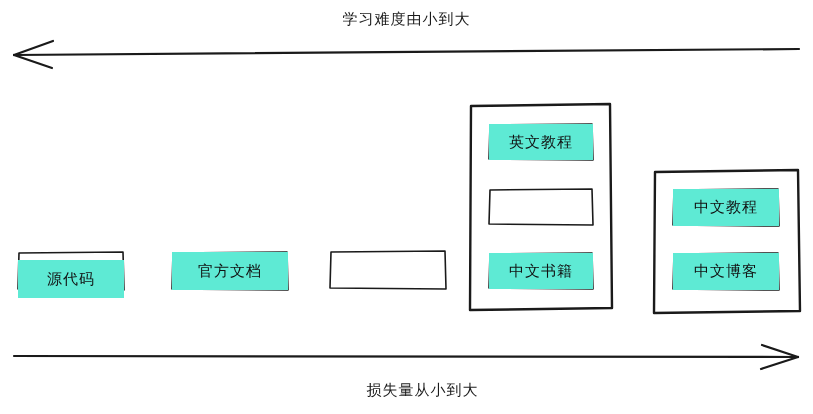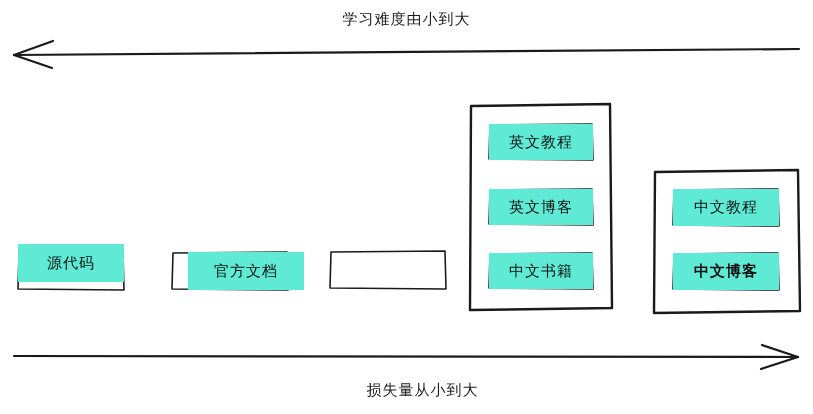--- a/index.html
+++ b/index.html
@@ -91,35 +91,32 @@
       <path d="M 173 253 L 287 252 L 288 290 L 172 289 Z" stroke="#1a1a1a" stroke-width="1.6" fill="none" stroke-linejoin="round"></path>
       <path d="M 331 252 L 445 251 L 446 289 L 330 288 Z" stroke="#1a1a1a" stroke-width="1.6" fill="none" stroke-linejoin="round"></path>
       <path d="M 490 125 L 592 124 L 593 160 L 489 159 Z" stroke="#1a1a1a" stroke-width="1.6" fill="none" stroke-linejoin="round"></path>
       <path d="M 490 190 L 592 189 L 593 225 L 489 224 Z" stroke="#1a1a1a" stroke-width="1.6" fill="none" stroke-linejoin="round"></path>
       <path d="M 490 254 L 592 253 L 593 289 L 489 288 Z" stroke="#1a1a1a" stroke-width="1.6" fill="none" stroke-linejoin="round"></path>
       <path d="M 674 190 L 778 189 L 779 226 L 673 225 Z" stroke="#1a1a1a" stroke-width="1.6" fill="none" stroke-linejoin="round"></path>
       <path d="M 674 254 L 778 253 L 779 290 L 673 289 Z" stroke="#1a1a1a" stroke-width="1.6" fill="none" stroke-linejoin="round"></path>
     </g>
   </svg>
 
-  <div class="node" style="left:18px; top:244px; width:106px; height:38px;">
+  <div class="node" style="left:18px; top:260px; width:106px; height:38px;">
     <span>源代码</span>
   </div>
-  <div class="node" style="left:188px; top:252px; width:116px; height:38px;">
+  <div class="node" style="left:172px; top:252px; width:116px; height:38px;">
     <span>官方文档</span>
   </div>
   <div class="node" style="left:489px; top:124px; width:104px; height:36px;">
     <span>英文教程</span>
-  </div>
-  <div class="node" style="left:489px; top:189px; width:104px; height:36px;">
-    <span>英文博客</span>
   </div>
   <div class="node" style="left:673px; top:189px; width:106px; height:37px;">
     <span>中文教程</span>
   </div>
   <div class="node" style="left:489px; top:253px; width:104px; height:36px;">
     <span>中文书籍</span>
   </div>
-  <div class="node" style="left:673px; top:253px; width:106px; height:37px;font-weight:bold;">
+  <div class="node" style="left:673px; top:253px; width:106px; height:37px;">
     <span>中文博客</span>
   </div>
 
 </div>
 
 </body></html>

